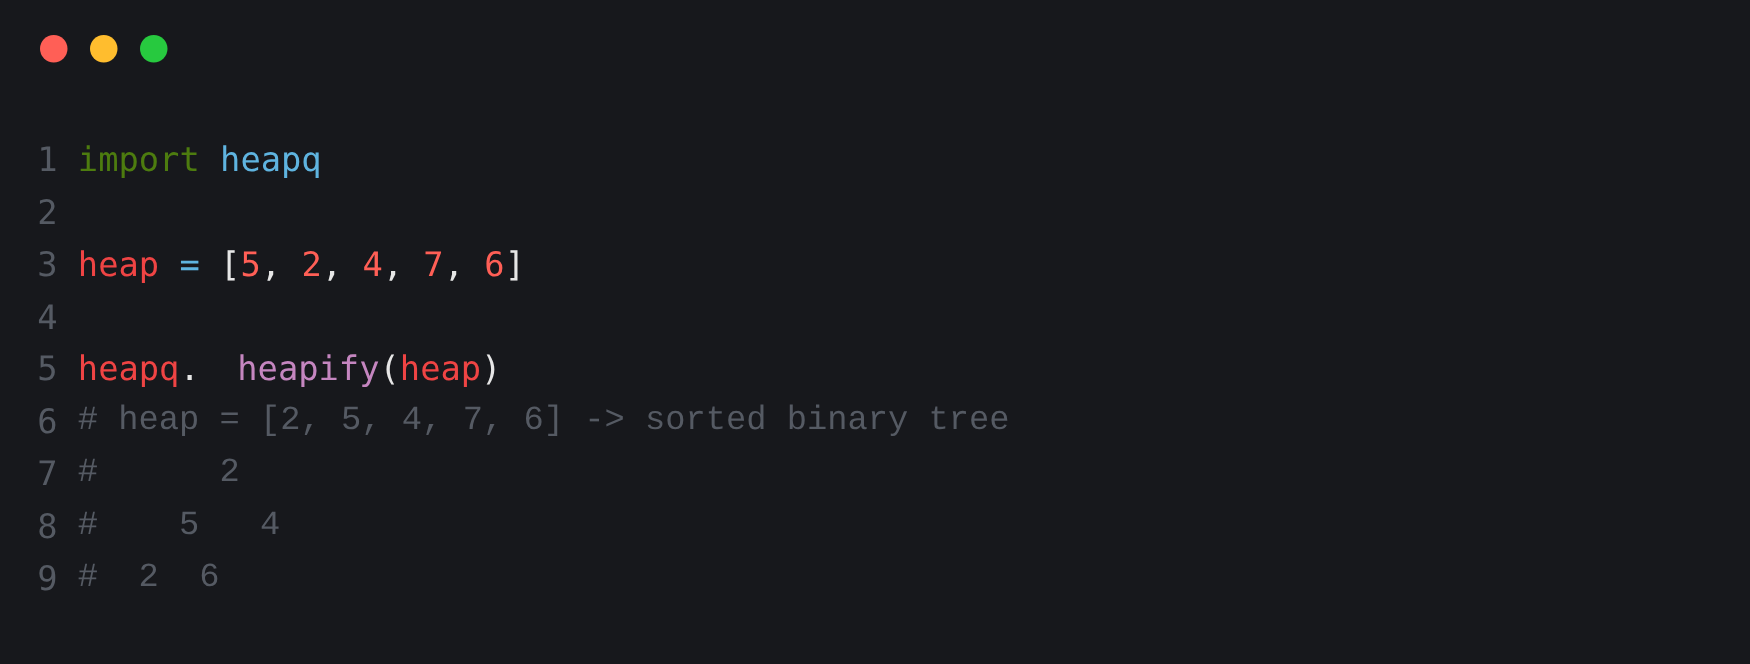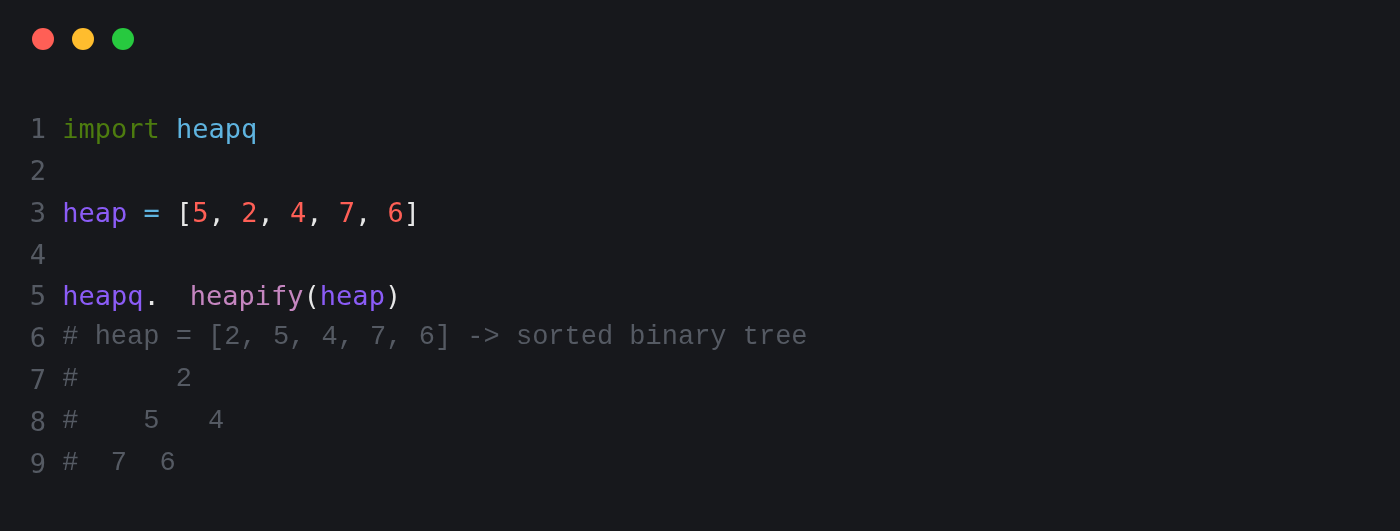--- a/index.html
+++ b/index.html
@@ -47,21 +47,21 @@
     color: #555a63;
     width: 1.6ch;
     text-align: right;
     margin-right: 1ch;
     user-select: none;
   }
   .code { color: #e6e6e6; }
 
   .kw      { color: #4d7c0f; }    
   .mod     { color: #5fb4e0; }    
-  .ident   { color: #8b5cf6; }    
+  .ident   { color: #ef4444; }    
   .op      { color: #5fb4e0; }    
   .punc    { color: #e6e6e6; }    
   .num     { color: #ff5f56; }    
   .func    { color: #c586c0; margin-left: 30px; }    
   .comment { color: #555a63; font-family: Liberation Mono, monospace; }
 </style>
 </head>
 <body>
 
 <div class="window">
@@ -108,17 +108,17 @@
       <span class="code comment">#      2</span>
     </div>
 
     <div class="line">
       <span class="gutter">8</span>
       <span class="code comment">#    5   4</span>
     </div>
 
     <div class="line">
       <span class="gutter">9</span>
-      <span class="code comment">#  7  6</span>
+      <span class="code comment">#  2  6</span>
     </div>
 
   </div>
 </div>
 
 </body></html>

